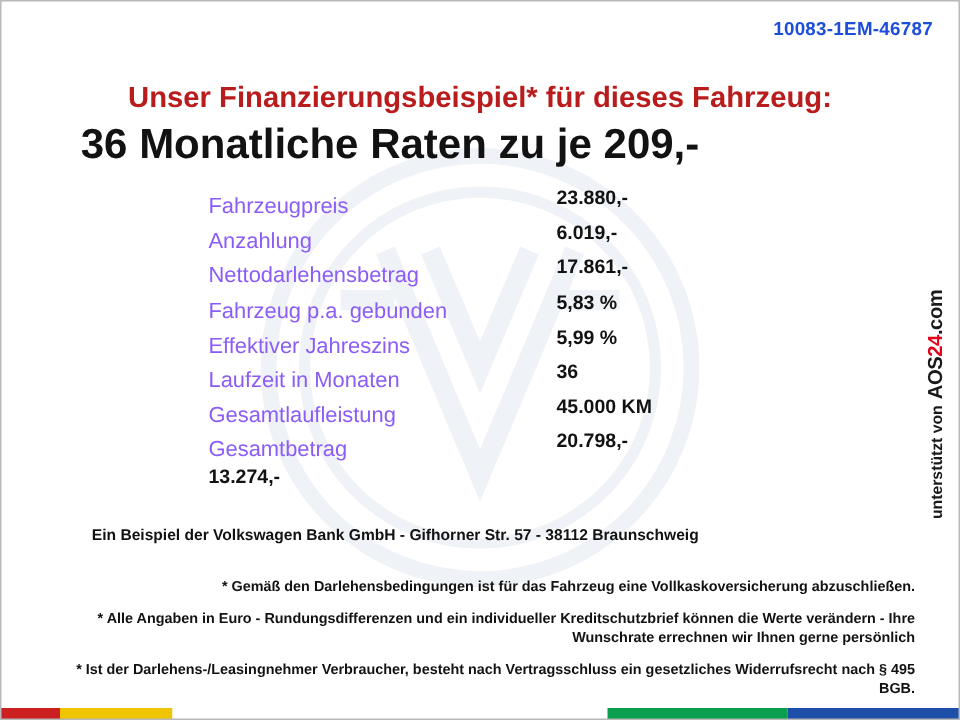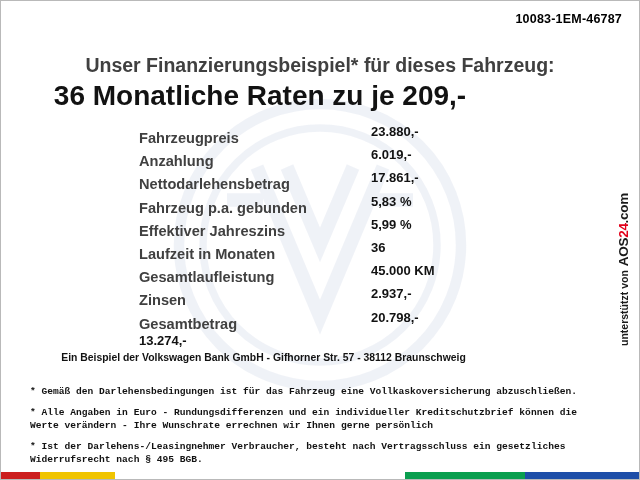--- a/index.html
+++ b/index.html
@@ -57,35 +57,35 @@
     opacity: 0.10;
   }
 
   
   .code {
     position: absolute;
     right: 18px;
     top: 12px;
     font-size: 12.5px;
     font-weight: bold;
-    color: #000000;
+    color: #1d4ed8;
     letter-spacing: 0.2px;
     z-index: 10;
   }
 
   
   .head1 {
     position: absolute;
     top: 54px;
     left: 0;
     width: 640px;
     text-align: center;
     font-size: 19.5px;
     font-weight: bold;
-    color: #404040;
+    color: #b91c1c;
     z-index: 10;
   }
   .head2 {
     position: absolute;
     top: 80px;
     left: 0;
     width: 520px;
     text-align: center;
     font-size: 28px;
     font-weight: bold;
@@ -102,22 +102,22 @@
     z-index: 10;
   }
   .row {
     display: flex;
     height: 23.2px;
     align-items: center;
   }
   .label {
     width: 232px;
     font-size: 14.6px;
-    font-weight: bold;
-    color: #404040;
+    font-weight: normal;
+    color: #8b5cf6;
     white-space: nowrap;
     margin-top: 13px;
   }
   .value {
     font-size: 13px;
     font-weight: bold;
     color: #121212;
     white-space: nowrap;
   }
 
@@ -131,23 +131,22 @@
     font-size: 10.4px;
     font-weight: bold;
     color: #121212;
     z-index: 10;
   }
   .notes {
     position: absolute;
     top: 386px;
     left: 30px;
     width: 580px;
-    text-align: left;
-    z-index: 10;
-    font-family: Liberation Mono, monospace;
+    text-align: right;
+    z-index: 10;
   }
   .note {
     font-size: 9.6px;
     font-weight: bold;
     color: #121212;
     line-height: 12.4px;
     margin-bottom: 9px;
   }
   .note.last { margin-bottom: 0; }
 
@@ -230,24 +229,20 @@
     </div>
     <div class="row">
       <div class="label">Laufzeit in Monaten</div>
       <div class="value">36</div>
     </div>
     <div class="row">
       <div class="label">Gesamtlaufleistung</div>
       <div class="value">45.000 KM</div>
     </div>
     <div class="row">
-      <div class="label">Zinsen</div>
-      <div class="value">2.937,-</div>
-    </div>
-    <div class="row">
       <div class="label">Gesamtbetrag</div>
       <div class="value">20.798,-</div>
     </div>
     <div class="row">
       <div class="value">13.274,-</div>
     </div>
   </div>
 
   <div class="bank-line">Ein Beispiel der Volkswagen Bank GmbH - Gifhorner Str. 57 - 38112 Braunschweig</div>
 

